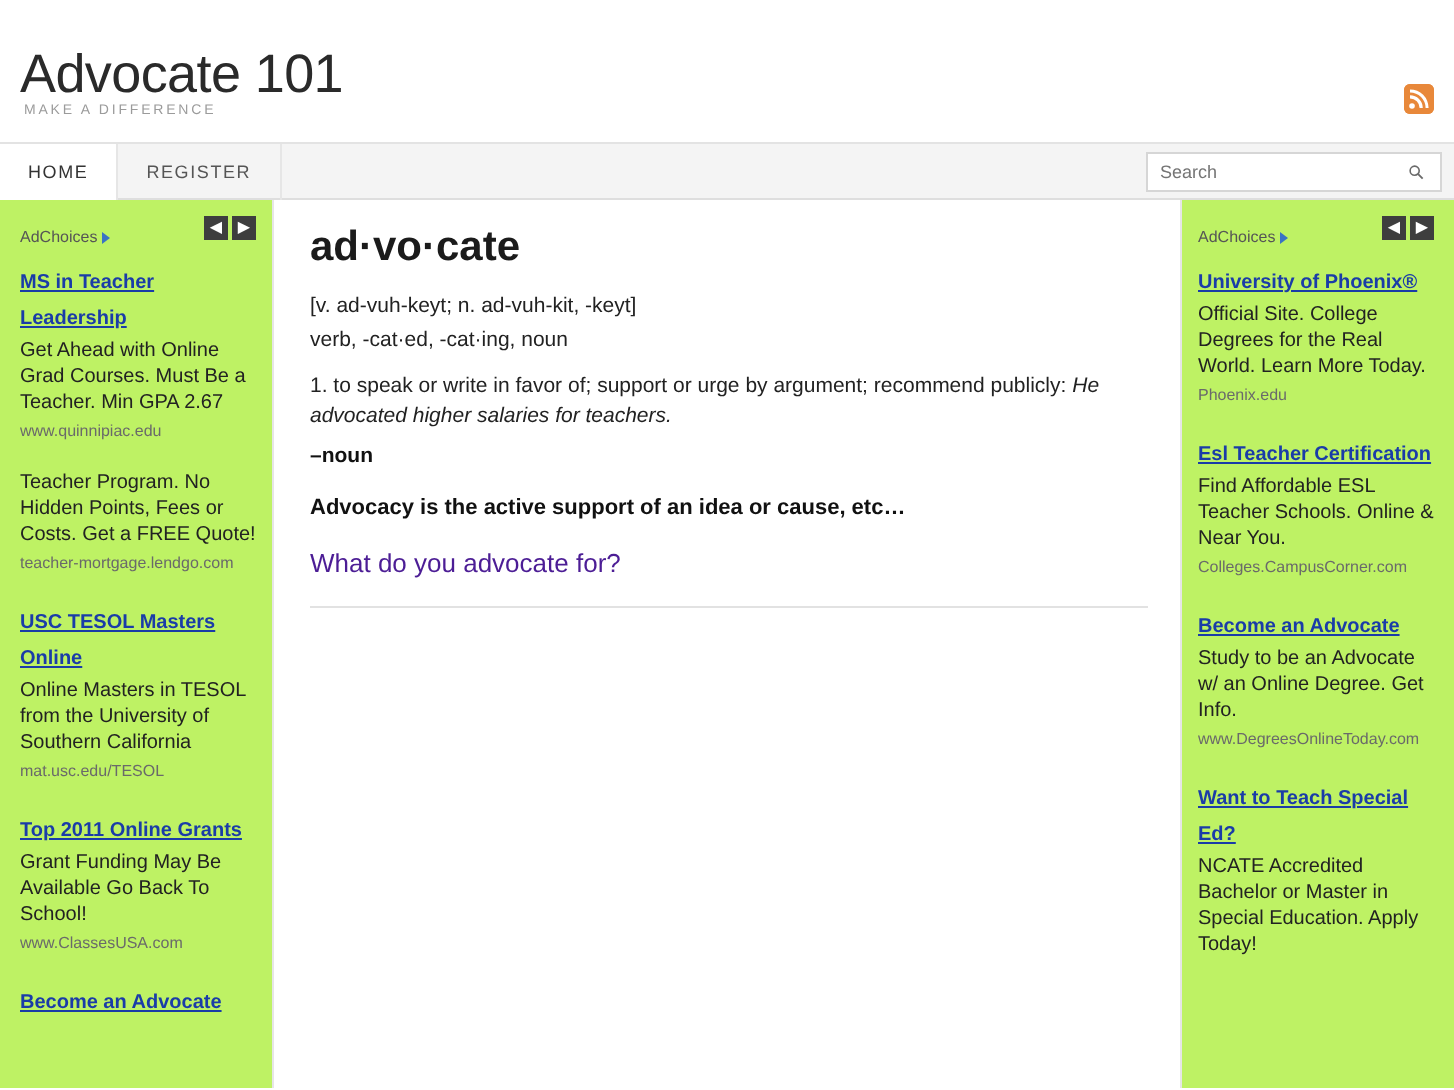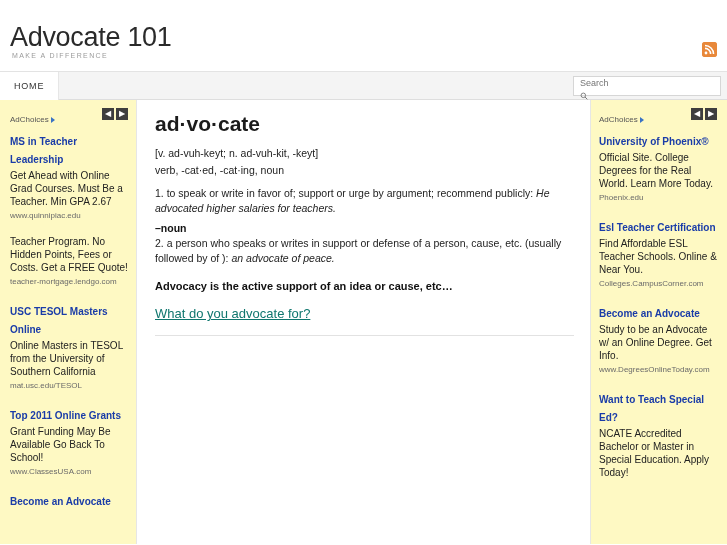--- a/index.html
+++ b/index.html
@@ -80,21 +80,21 @@
     background: #ffffff;
     color: #333;
   }
   .search-wrap {
     position: absolute;
     right: 6px; top: 4px;
     width: 148px; height: 20px;
     background: #ffffff;
     border: 1px solid #d6d6d6;
     display: flex;
-    flex-direction: column;
+    align-items: center;
   }
   .search-input {
     border: 0;
     outline: none;
     width: 124px;
     height: 18px;
     font-size: 9px;
     color: #888;
     padding-left: 6px;
     background: transparent;
@@ -110,21 +110,21 @@
 
   
   .content {
     position: relative;
     display: flex;
     height: 444px;
   }
   .col-left, .col-right {
     width: 136px;
     padding: 8px 8px 0 10px;
-    background: #fef9c3;
+    background: #bef264;
   }
   .col-right { padding-left: 8px; padding-right: 10px; }
   .col-main {
     flex: 1;
     border-left: 1px solid #e6e6e6;
     border-right: 1px solid #e6e6e6;
     padding: 12px 16px 0 18px;
     min-width: 0;
   }
 
@@ -167,20 +167,21 @@
     font-family: "Liberation Sans", sans-serif;
   }
 
   
   .ad {
     margin-bottom: 14px;
   }
   .ad-title {
     font-size: 10px;
     color: #1a3ca8;
+    text-decoration: underline;
     line-height: 13px;
     cursor: pointer;
     font-weight: bold;
   }
   .ad-body {
     font-size: 10px;
     color: #222;
     line-height: 13px;
     margin-top: 2px;
   }
@@ -224,23 +225,22 @@
   }
   .sense i { font-style: italic; }
   .tagline-strong {
     font-size: 11px;
     font-weight: bold;
     color: #111;
     margin: 14px 0 14px 0;
   }
   .cta {
     font-size: 13px;
-    color: #0f766e;
+    color: #4c1d95;
     margin: 0 0 14px 0;
-    text-decoration: underline;
   }
   .main-rule {
     border: 0;
     border-top: 1px solid #e2e2e2;
     margin: 8px 0 0 0;
   }
 </style>
 </head>
 <body>
 
@@ -255,20 +255,21 @@
         <circle cx="4" cy="11" r="1.4" fill="#fff"></circle>
         <path d="M3 7.2a4.8 4.8 0 0 1 4.8 4.8h1.6A6.4 6.4 0 0 0 3 5.6z" fill="#fff"></path>
         <path d="M3 4.2a7.8 7.8 0 0 1 7.8 7.8h1.5A9.3 9.3 0 0 0 3 2.7z" fill="#fff"></path>
       </svg>
     </a>
   </div>
 
   <div class="navbar">
     <div class="nav-items">
       <div class="nav-item active">HOME</div>
+      <div class="nav-item">REGISTER</div>
     </div>
     <div class="search-wrap">
       <input class="search-input" type="text" placeholder="Search" style="">
       <button class="search-btn">
         <svg width="12" height="12" viewBox="0 0 12 12" aria-hidden="true">
           <circle cx="5" cy="5" r="3.4" fill="none" stroke="#6a6a6a" stroke-width="1.2"></circle>
           <line x1="7.6" y1="7.6" x2="11" y2="11" stroke="#6a6a6a" stroke-width="1.4"></line>
         </svg>
       </button>
     </div>
@@ -317,23 +318,20 @@
     <div class="col-main">
       <h1 class="entry-title">ad·vo·cate</h1>
       <div class="pron">[v. ad-vuh-keyt; n. ad-vuh-kit, -keyt]</div>
       <div class="forms">verb, -cat·ed, -cat·ing, noun</div>
 
       <div class="sense">
         <span>1. to speak or write in favor of; support or urge by argument; recommend publicly: </span><i>He advocated higher salaries for teachers.</i>
       </div>
 
       <div class="pos">–noun</div>
-      <div class="sense">
-        <span>2. a person who speaks or writes in support or defense of a person, cause, etc. (usually followed by of ): </span><i>an advocate of peace.</i>
-      </div>
 
       <div class="tagline-strong">Advocacy is the active support of an idea or cause, etc…</div>
       <div class="cta">What do you advocate for?</div>
       <hr class="main-rule">
     </div>
 
     <div class="col-right">
       <div class="ad-head">
         <span class="adchoices">
           <span>AdChoices</span>

